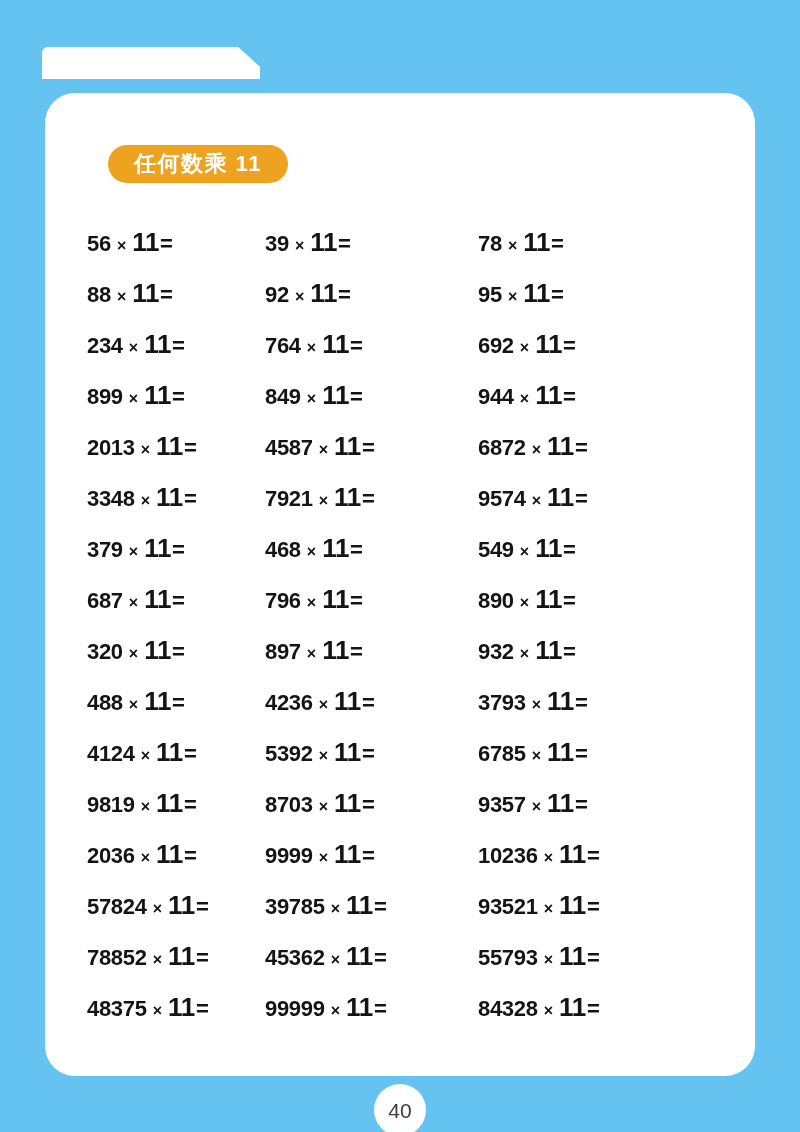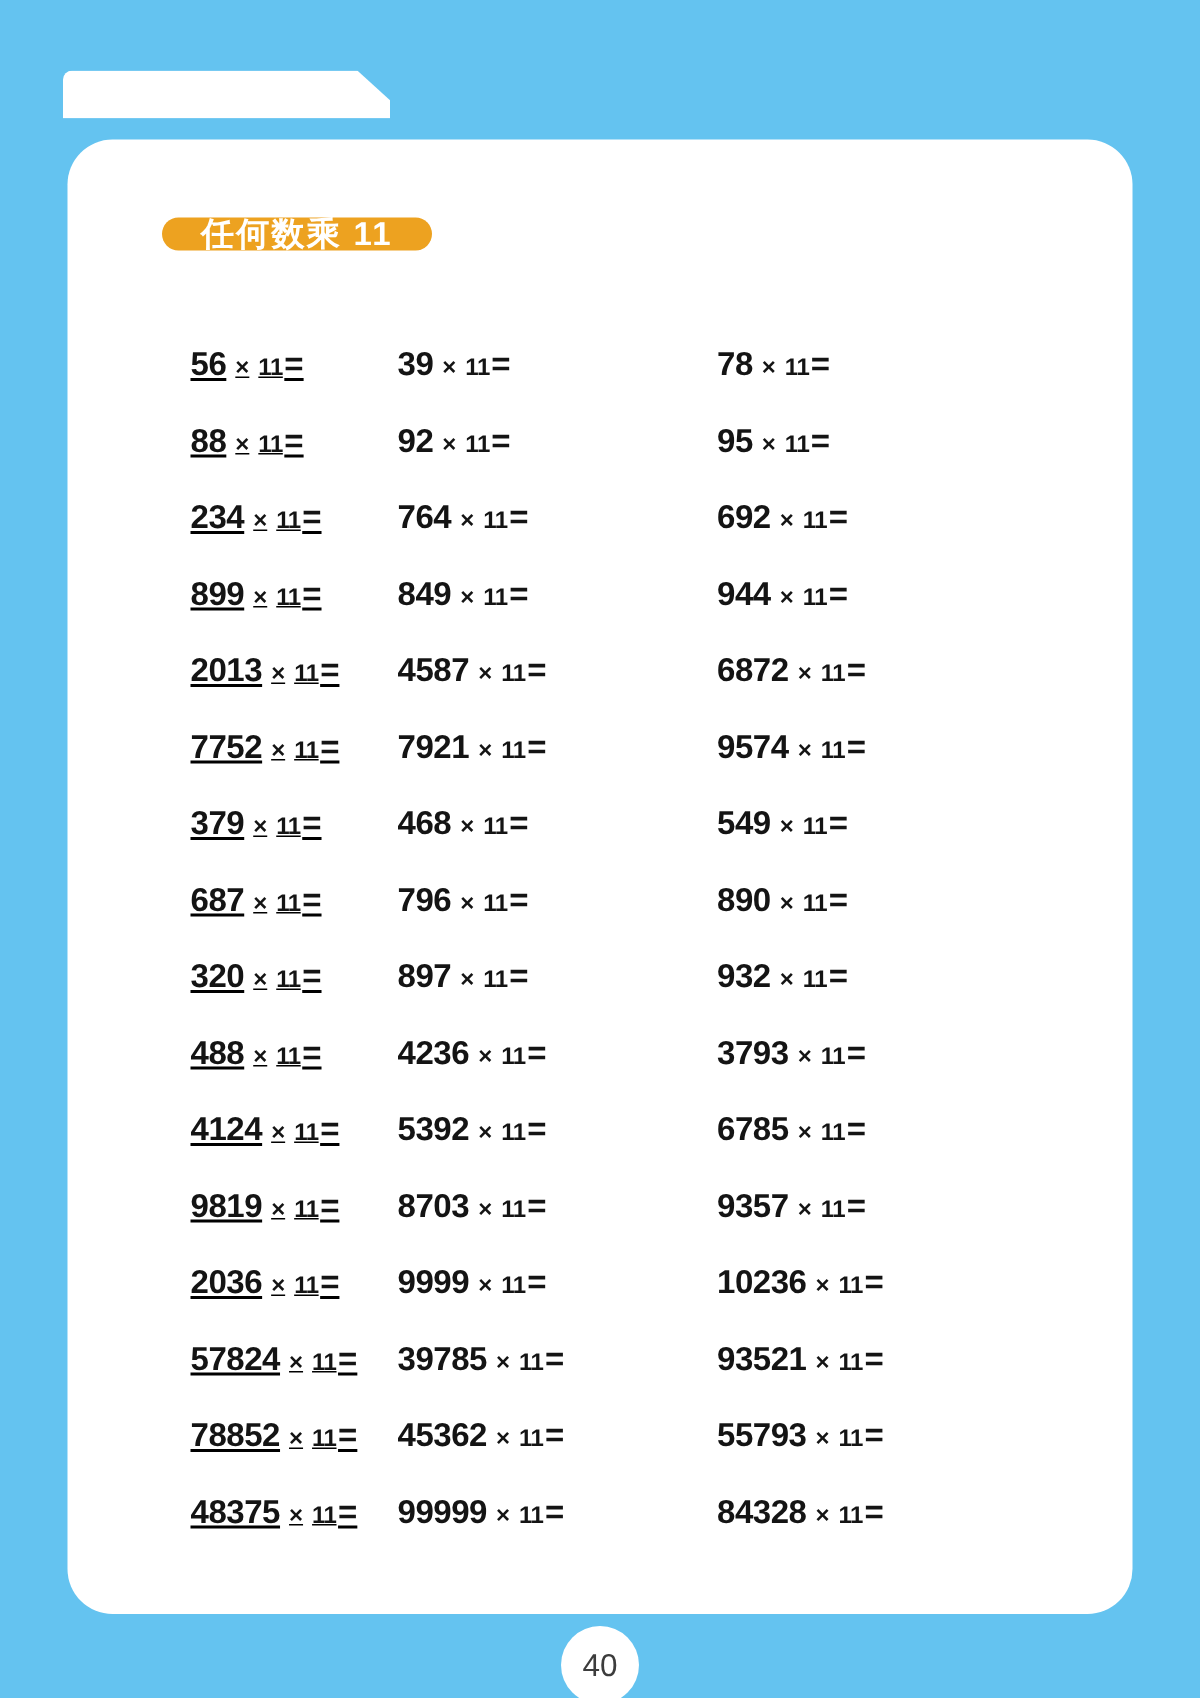--- a/index.html
+++ b/index.html
@@ -37,21 +37,21 @@
     height: 983px;
     background: #ffffff;
     border-radius: 30px;
   }
 
   
   .title-badge {
     position: absolute;
     left: 63px;
     top: 52px;
-    height: 22px;
+    height: 38px;
     padding: 0 26px;
     background: #eda220;
     border-radius: 19px;
     display: flex;
     align-items: center;
     justify-content: center;
     box-sizing: border-box;
   }
   .title-badge-text {
     color: #ffffff;
@@ -72,38 +72,38 @@
   .problem-row {
     display: flex;
     height: 51px;
     align-items: center;
   }
   .problem-cell {
     display: flex;
     align-items: baseline;
     box-sizing: border-box;
   }
-  .problem-cell.col-0 { width: 220px; padding-left: 82px; text-decoration: underline; }
+  .problem-cell.col-0 { width: 220px; padding-left: 42px; }
   .problem-cell.col-1 { width: 213px; padding-left: 0px; }
   .problem-cell.col-2 { width: 277px; padding-left: 0px; }
 
   .operand {
     font-size: 22px;
     font-weight: bold;
     color: #141414;
     letter-spacing: -0.3px;
   }
   .times {
     font-size: 16px;
     font-weight: bold;
     color: #141414;
     margin: 0 6px;
   }
   .multiplier {
-    font-size: 16px;
+    font-size: 26px;
     font-weight: bold;
     color: #141414;
     letter-spacing: -0.3px;
   }
   .equals {
     font-size: 22px;
     font-weight: bold;
     color: #141414;
     margin-left: 1px;
   }
@@ -234,21 +234,21 @@
         </div>
         <div class="problem-cell col-2">
           <span class="operand">6872</span>
           <span class="times">×</span>
           <span class="multiplier">11</span>
           <span class="equals">=</span>
         </div>
       </div>
       <div class="problem-row">
         <div class="problem-cell col-0">
-          <span class="operand">7752</span>
+          <span class="operand">3348</span>
           <span class="times">×</span>
           <span class="multiplier">11</span>
           <span class="equals">=</span>
         </div>
         <div class="problem-cell col-1">
           <span class="operand">7921</span>
           <span class="times">×</span>
           <span class="multiplier">11</span>
           <span class="equals">=</span>
         </div>

